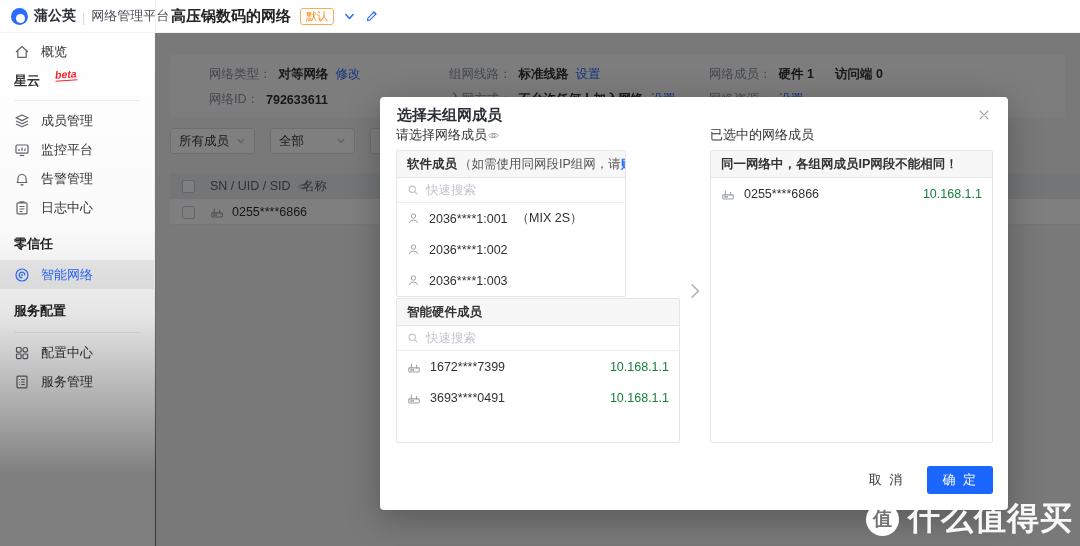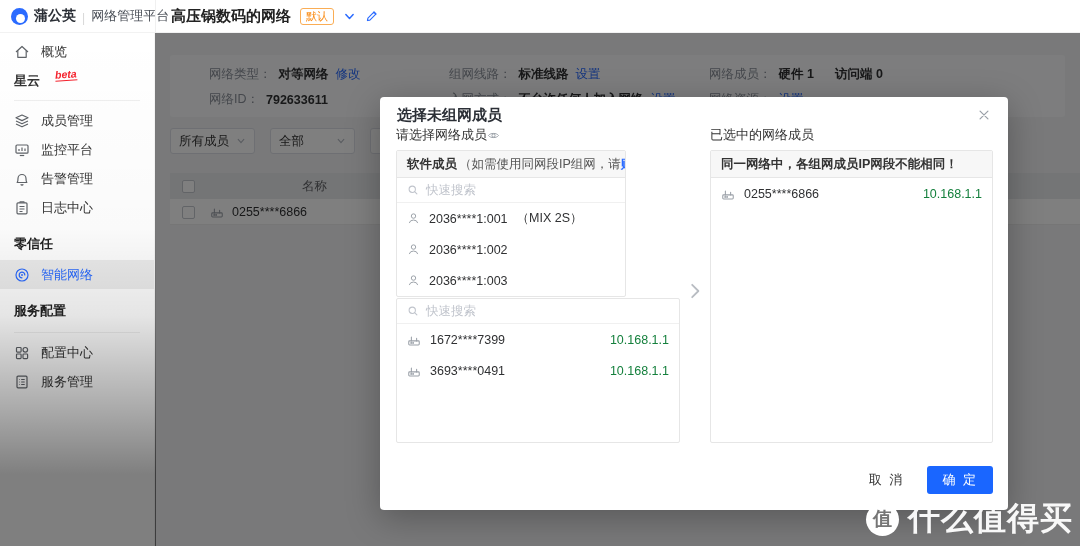--- a/index.html
+++ b/index.html
@@ -285,20 +285,29 @@
             </svg>
         </span>
       </div>
     </div>
 
     <div class="tbl">
       <div class="tbl-head">
         <span class="cell" style="left:12px;">
             <span class="checkbox"></span>
           </span>
+        <span class="cell" style="left:40px;">
+          <span>SN / UID / SID</span>
+          <span class="ic-gray">
+            <svg width="13" height="13" viewBox="0 0 16 16" fill="none" stroke="currentColor" stroke-width="1.2">
+                <path d="M1.8 8 C4.2 4.6 11.8 4.6 14.2 8 C11.8 11.4 4.2 11.4 1.8 8 Z"></path>
+                <circle cx="8" cy="8" r="1.9"></circle>
+              </svg>
+          </span>
+        </span>
         <span class="cell" style="left:132px;">名称</span>
 
       </div>
       <div class="tbl-row">
         <span class="cell" style="left:12px;">
             <span class="checkbox"></span>
           </span>
         <span class="cell" style="left:40px;">
           <span class="ic-gray">
               <svg width="14" height="14" viewBox="0 0 16 16" fill="none" stroke="currentColor" stroke-width="1.2" stroke-linecap="round">
@@ -381,20 +390,23 @@
               <circle cx="8" cy="5" r="2.7"></circle>
               <path d="M2.8 13.6 a5.3 4.6 0 0 1 10.4 0"></path>
             </svg>
         </span>
         <span>2036****1:003</span>
         <span></span>
       </div>
     </div>
 
     <div class="panel" style="left:16px; top:201px; width:284px; height:145px;">
+      <div class="panel-head">
+        <span class="ph-bold">智能硬件成员</span>
+      </div>
       <div class="search-row">
         <span>
           <svg width="12" height="12" viewBox="0 0 16 16" fill="none" stroke="currentColor" stroke-width="1.4" stroke-linecap="round">
               <circle cx="7" cy="7" r="4.2"></circle>
               <path d="M10.2 10.2 L13.2 13.2"></path>
             </svg>
         </span>
         <span>快速搜索</span>
       </div>
       <div class="member-row">

